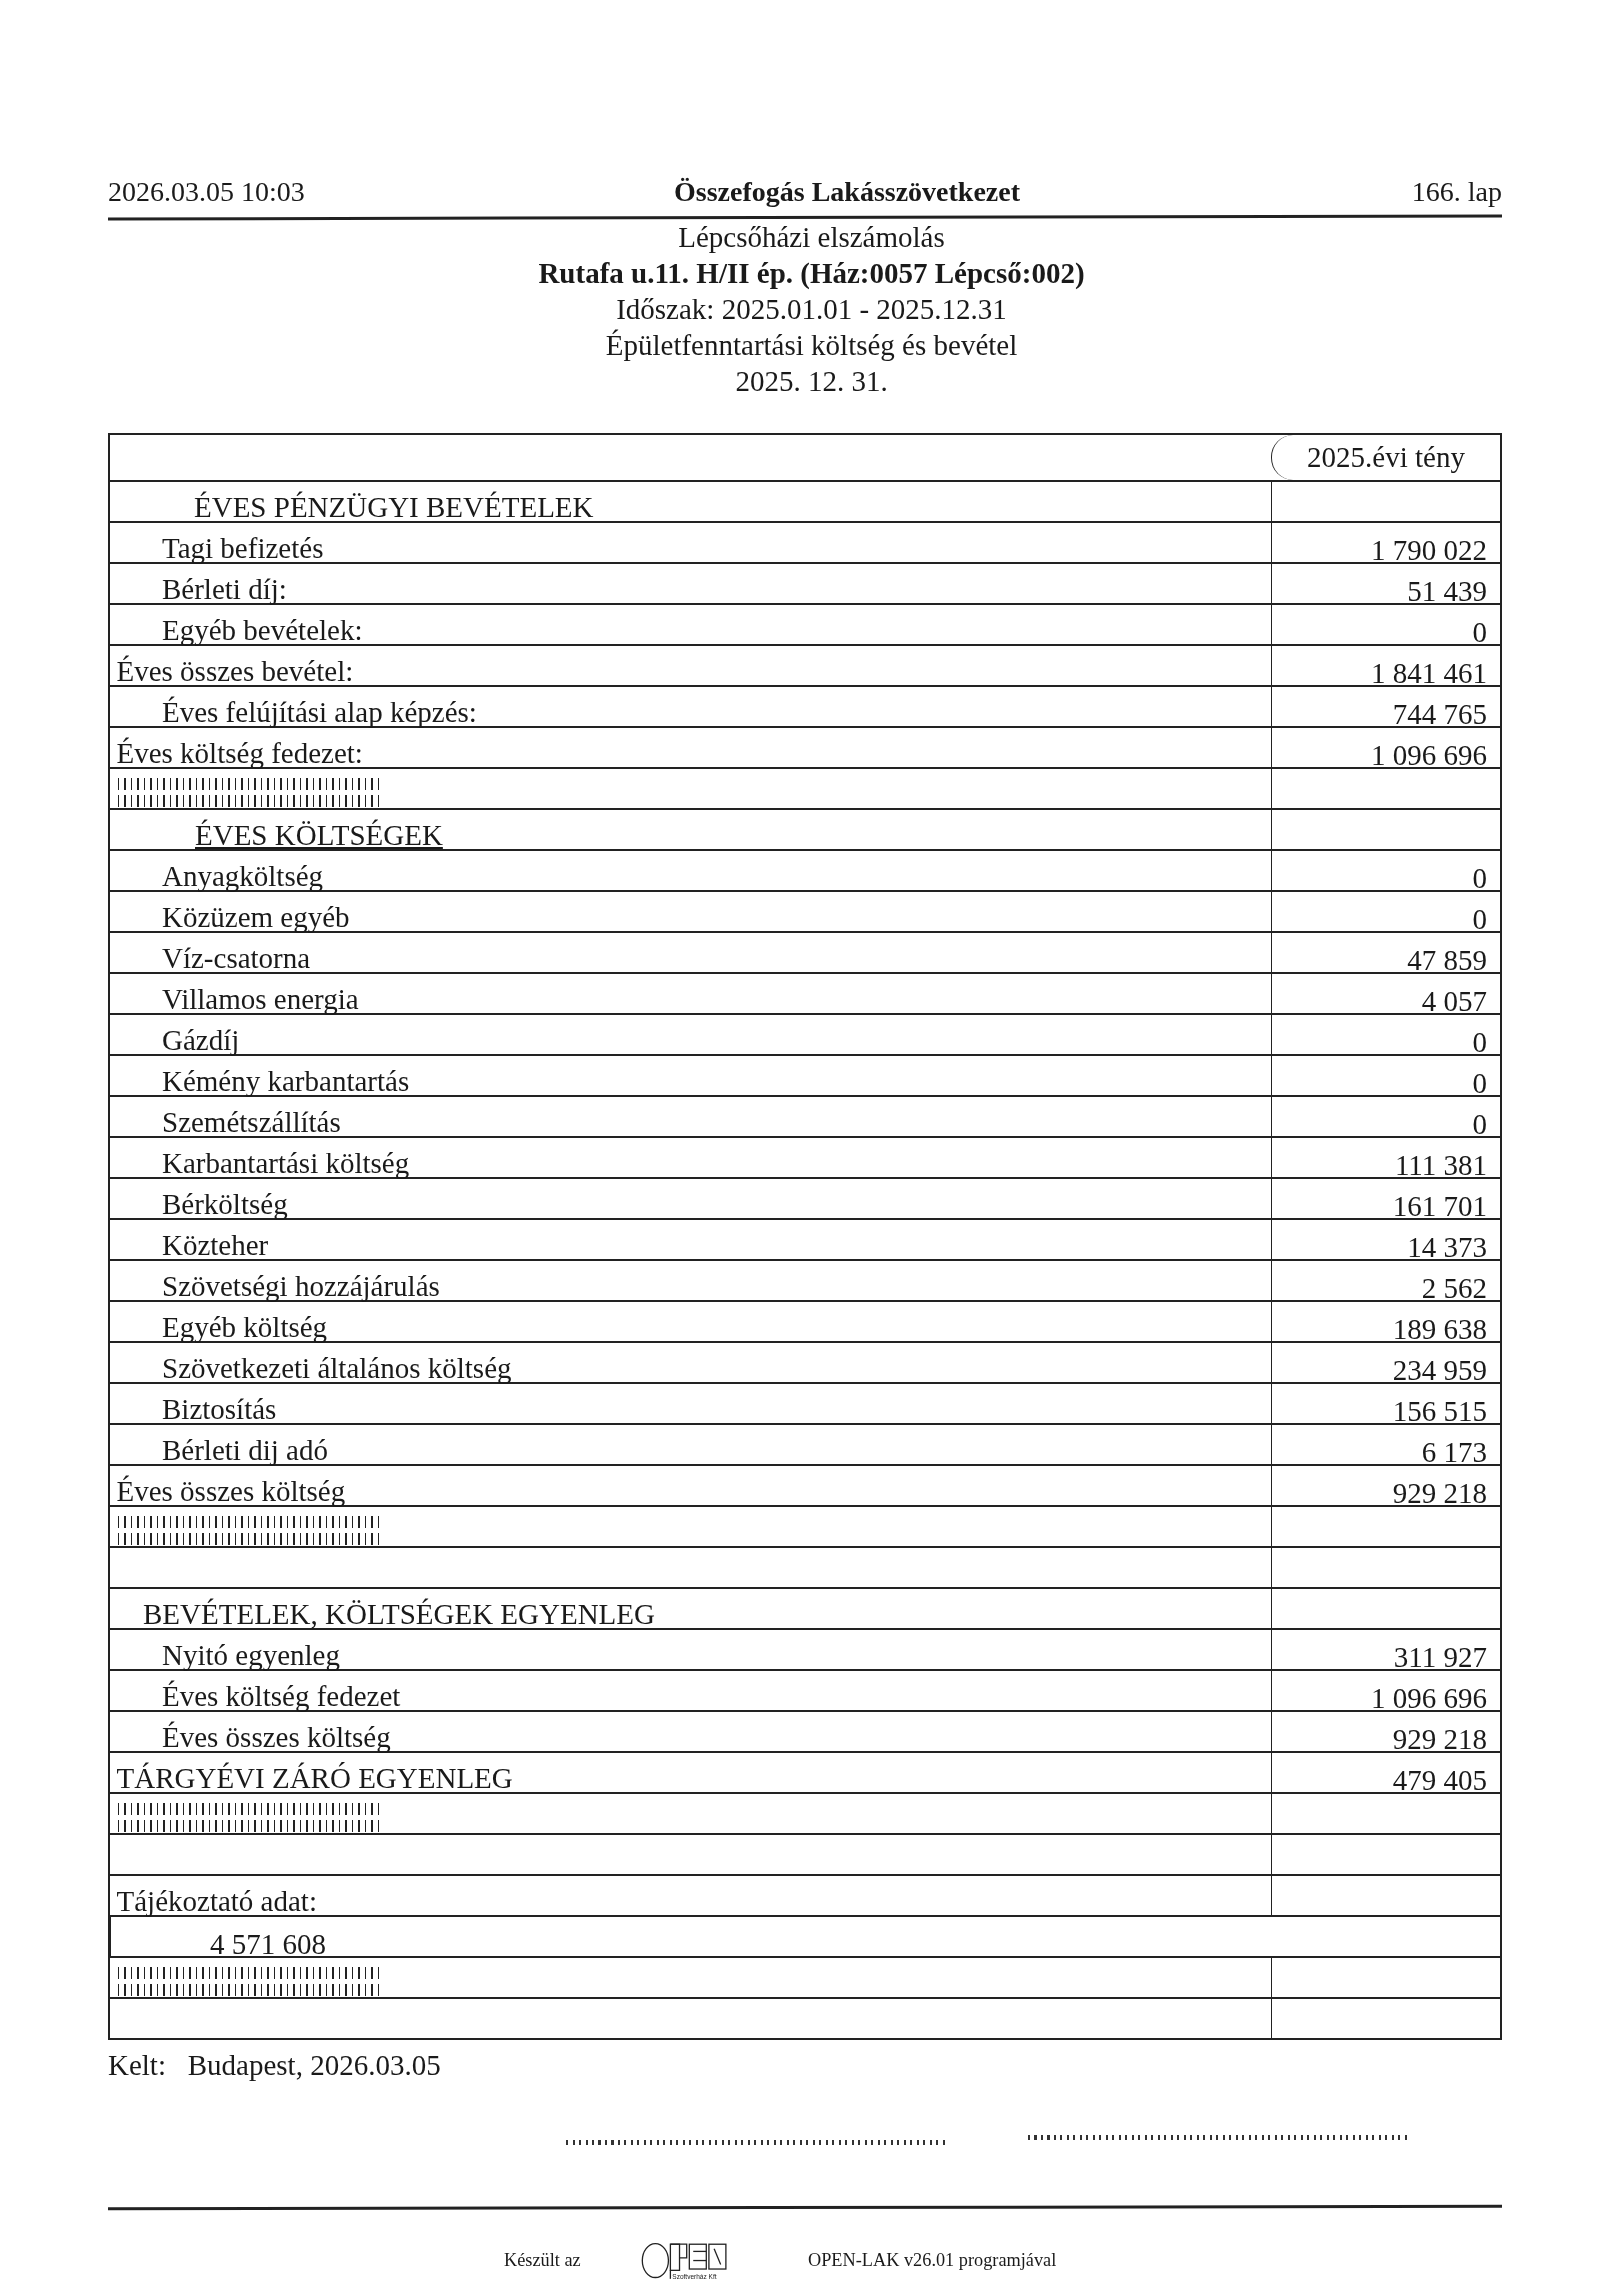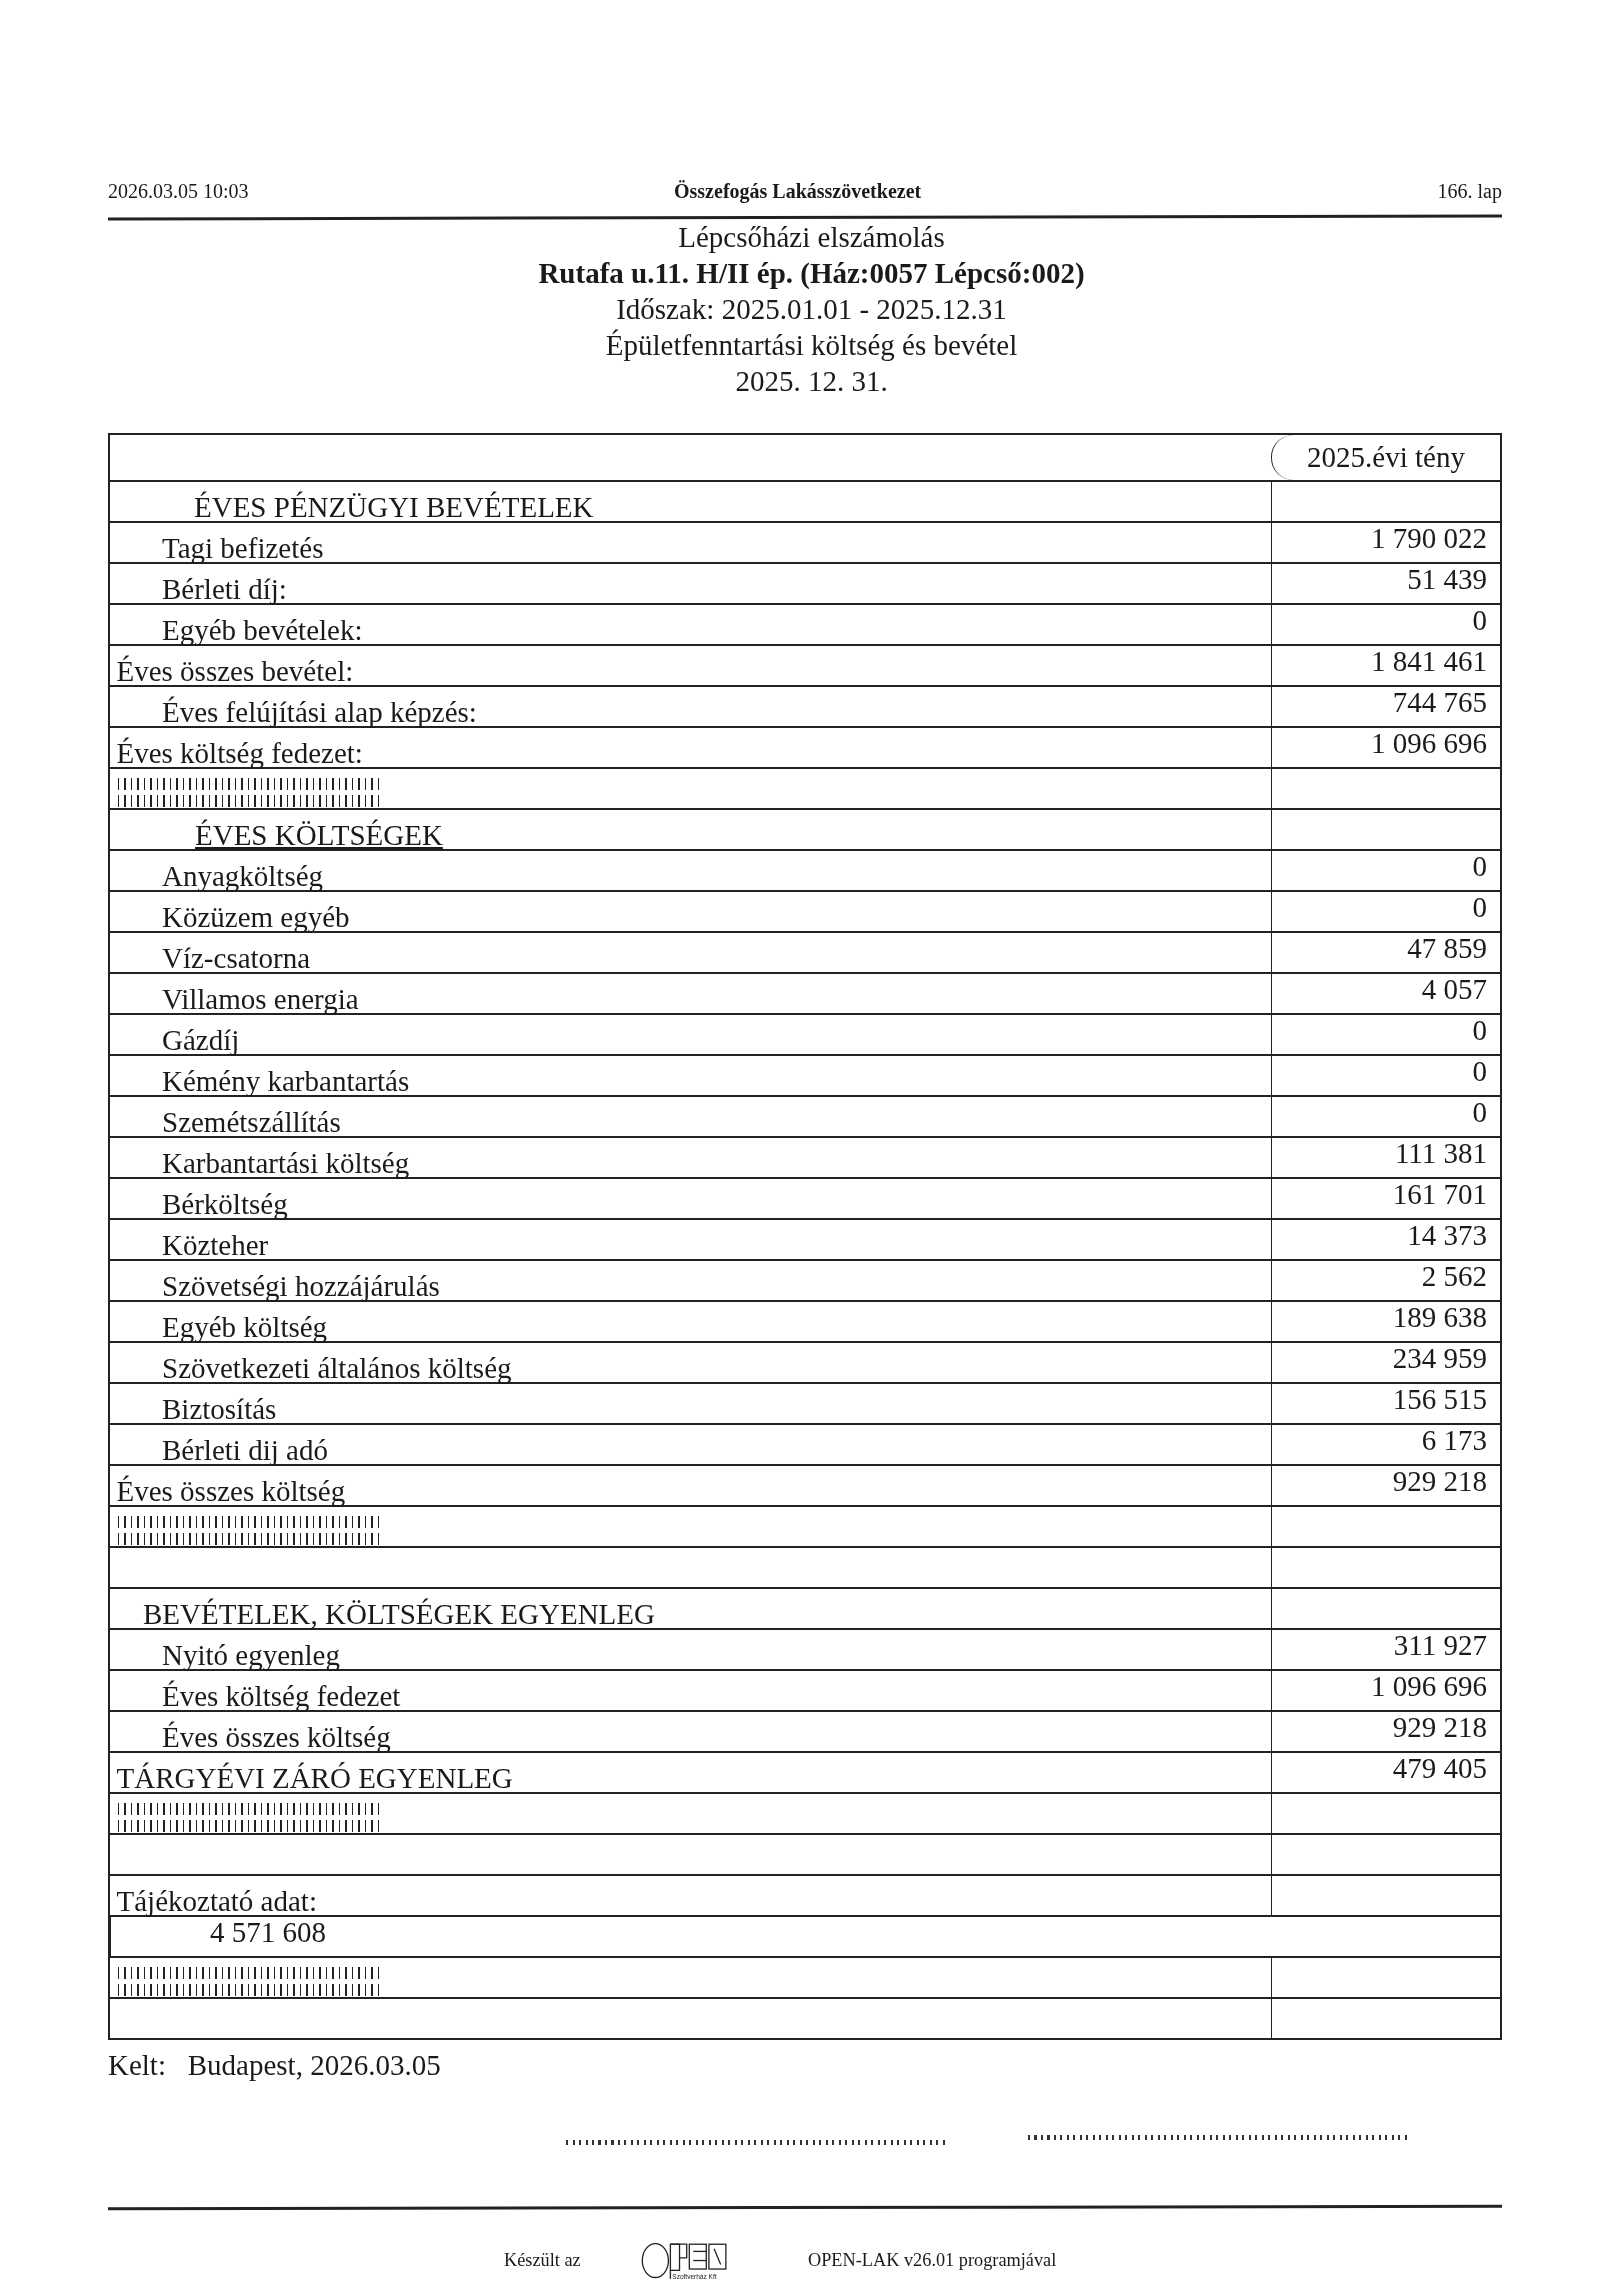--- a/index.html
+++ b/index.html
@@ -1,30 +1,30 @@
 <!DOCTYPE html>
 <html style="font-size:10.5px"><head>
 <meta charset="utf-8">
 <style>
   html, body { margin:0; padding:0; background:#ffffff; }
   body { width:1623px; height:2295px; position:relative; overflow:hidden;
          font-family:"Liberation Serif","DejaVu Serif",serif; color:#1a1a1a; }
   .abs { position:absolute; }
-  .hdr-text { font-size:20px; top:175px; line-height:33px; }
+  .hdr-text { font-size:28px; top:175px; line-height:33px; }
   .hdr-rule { position:absolute; left:108px; width:1394px; top:216px; height:3.3px; background:#222; transform:rotate(-0.12deg); }
   .title-line { position:absolute; left:0; width:1623px; text-align:center; font-size:29px; line-height:33px; }
   .title-bold { font-weight:bold; }
 
   .tbl { position:absolute; left:108px; top:433px; width:1394px; border-left:2px solid #222; border-right:2px solid #222; border-top:2px solid #222; box-sizing:border-box; }
   .row { position:relative; height:41px; border-bottom:2px solid #222; box-sizing:border-box; display:flex; }
   .row.hdr-row { height:47px; }
   .row.gap { height:41px; }
   .row.last { height:41px; border-bottom:2.6px solid #222; }
   .lbl { flex:1; position:relative; font-size:29px; line-height:29px; padding-top:10.5px; white-space:nowrap; box-sizing:border-box; }
-  .val { width:229px; border-left:1.3px solid #222; font-size:29px; line-height:29px; text-align:right; padding-right:13px; padding-top:1px; box-sizing:border-box; white-space:nowrap; }
+  .val { width:229px; border-left:1.3px solid #222; font-size:29px; line-height:29px; text-align:right; padding-right:13px; padding-top:13px; box-sizing:border-box; white-space:nowrap; }
   .ind0 { padding-left:6.5px; }
   .ind1 { padding-left:52px; }
   .ind-sec1 { padding-left:84px; }
   .ind-sec2 { padding-left:85px;text-decoration:underline; }
   .ind-sec3 { padding-left:33px; }
   .hdr-row .val { text-align:center; padding-right:0; padding-top:7.9px;border-radius:22px; }
   .bars { position:absolute; left:7.9px; width:262px; height:11.8px;
           background:repeating-linear-gradient(90deg, #222 0 1.3px, transparent 1.3px 6.5px); }
   .bars.b1 { top:9.2px; }
   .bars.b2 { top:26px; }

